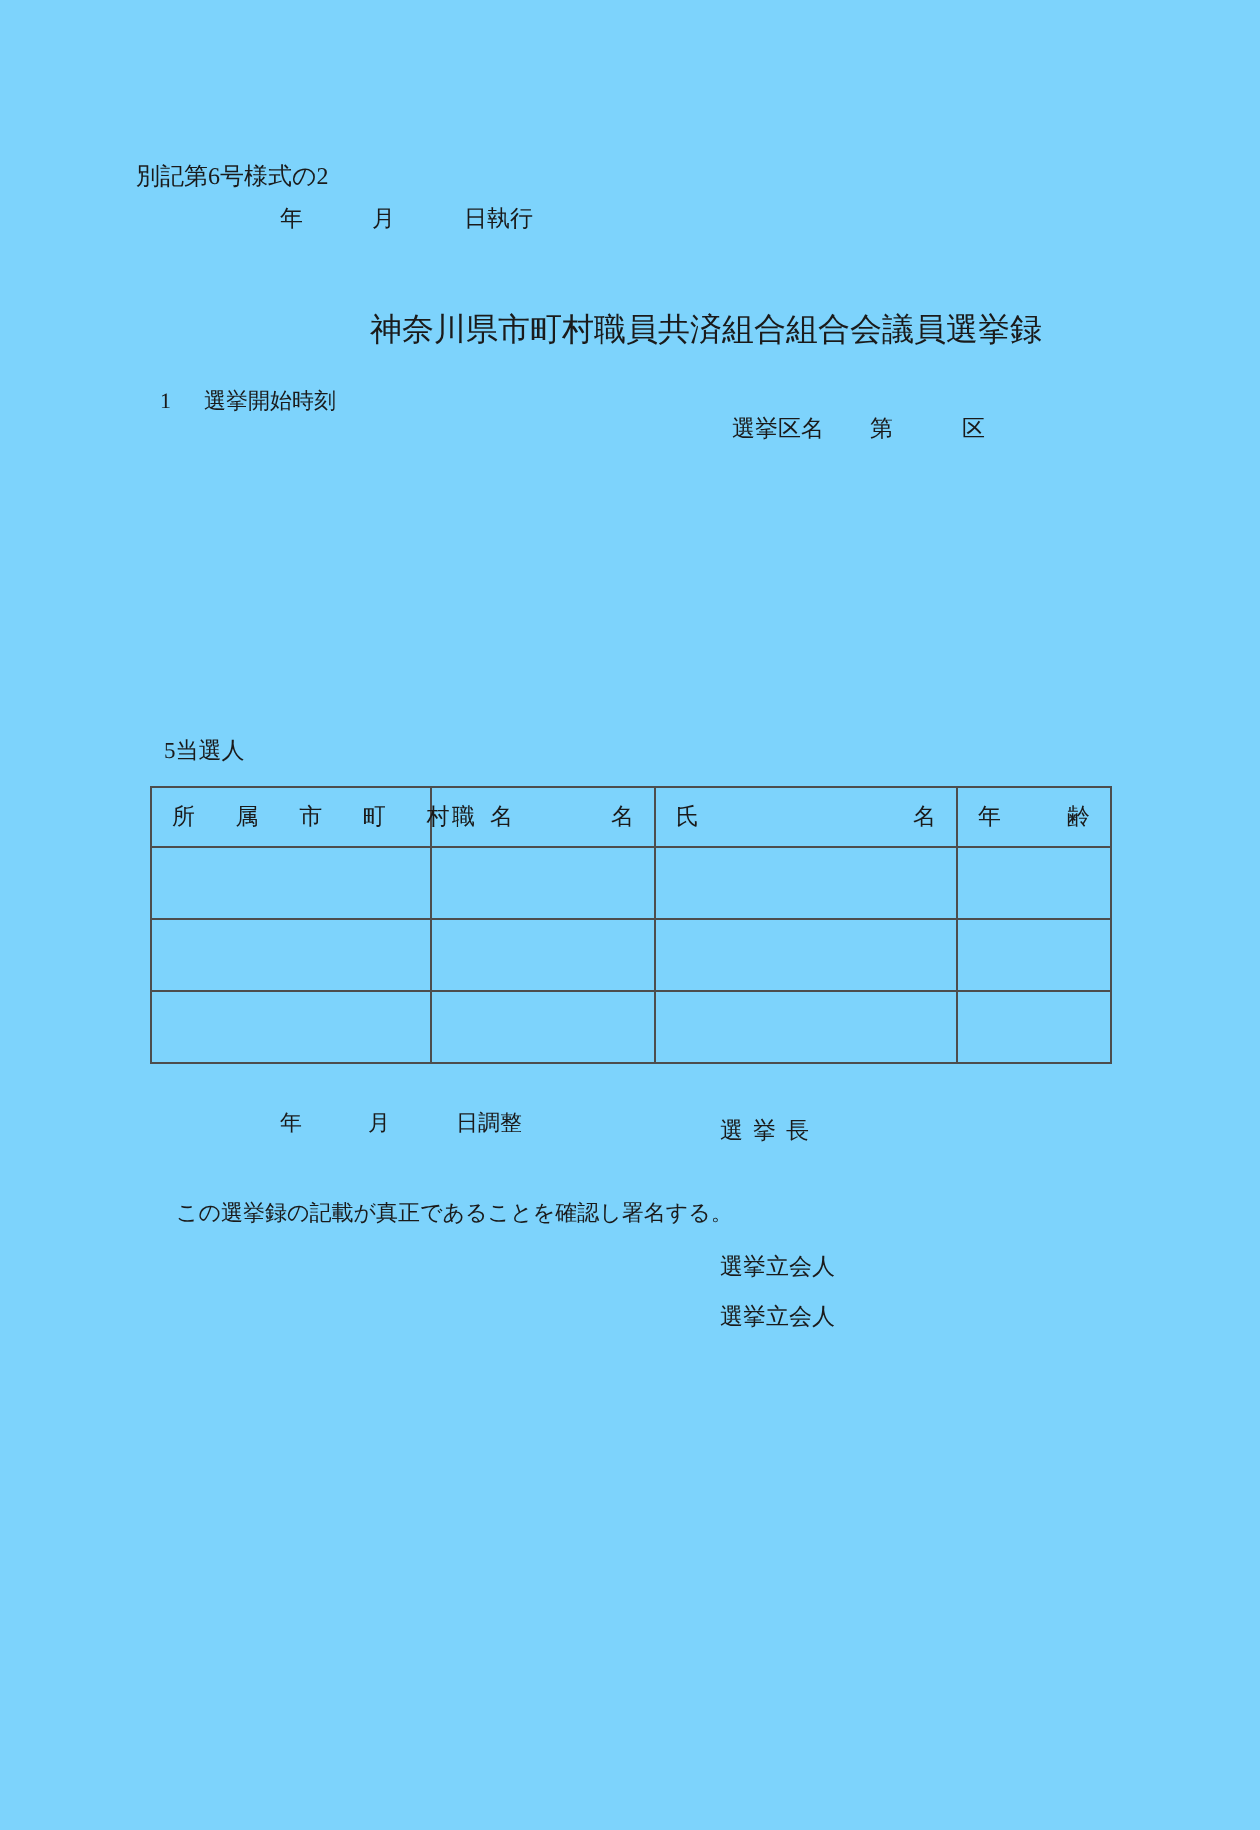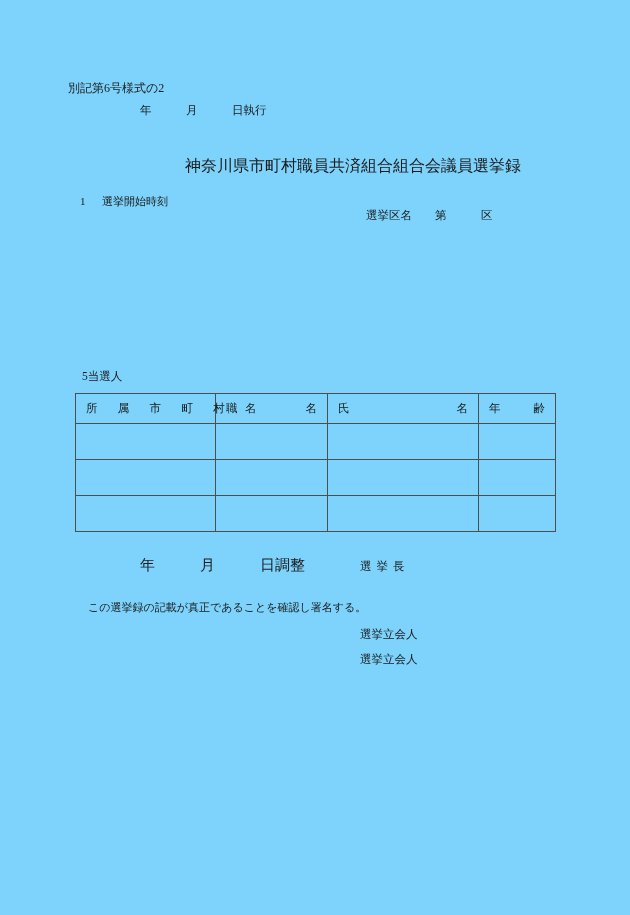--- a/index.html
+++ b/index.html
@@ -119,21 +119,21 @@
 
   .affil-head {
     letter-spacing: 4.4px;
     padding-left: 10px;
   }
 
   
   .adjust-date {
     left: 140px;
     top: 556px;
-    font-size: 15px;
+    font-size: 11px;
   }
   .chief {
     left: 360px;
     top: 560px;
     font-size: 11.5px;
     letter-spacing: 5px;
   }
   .attest {
     left: 88px;
     top: 601px;

